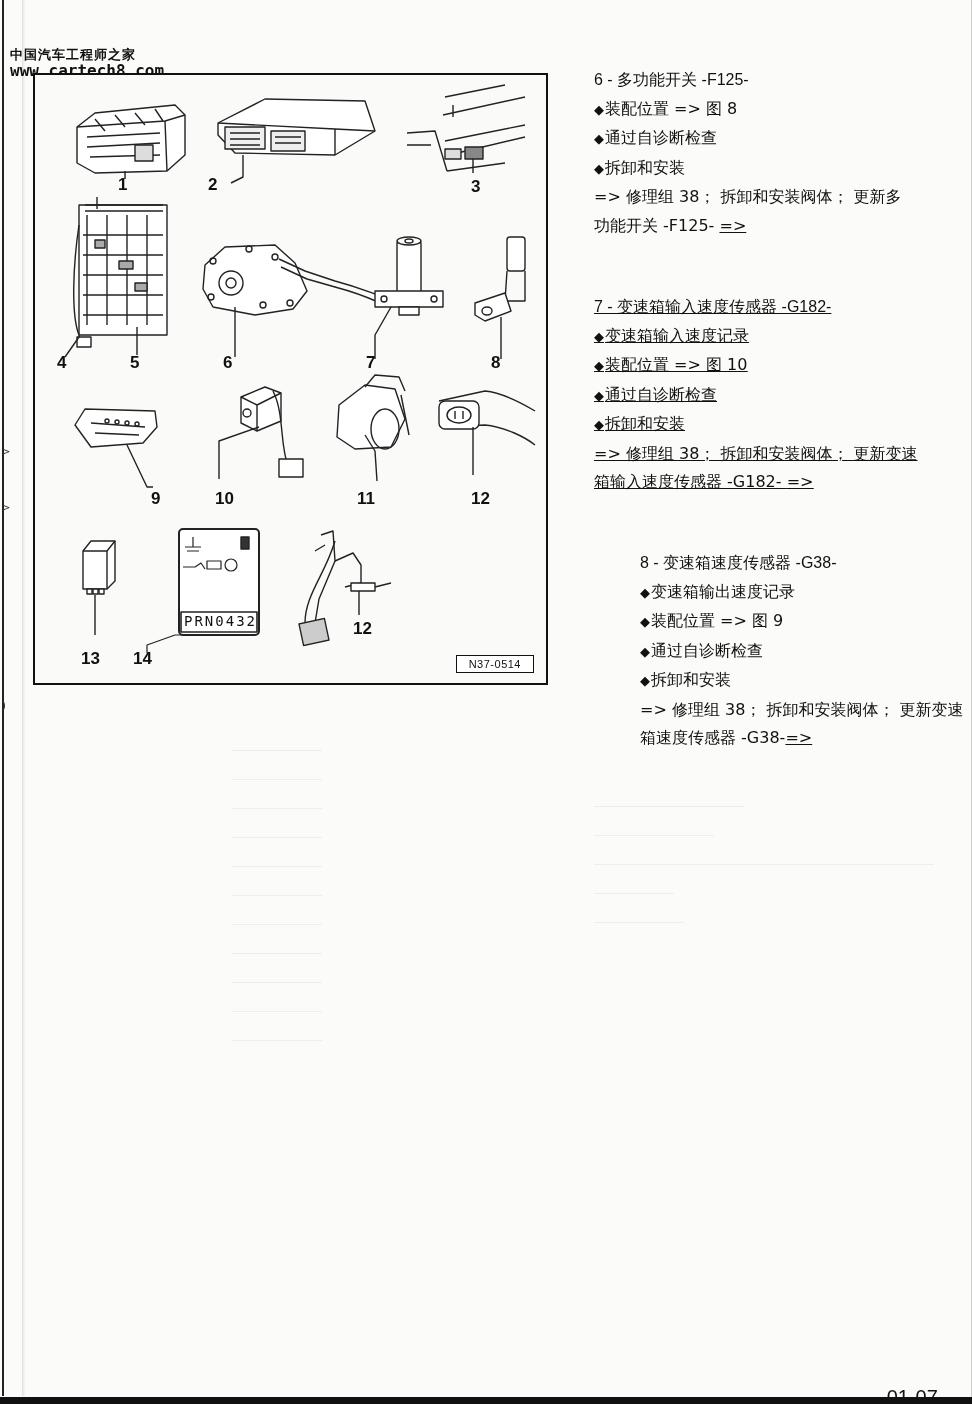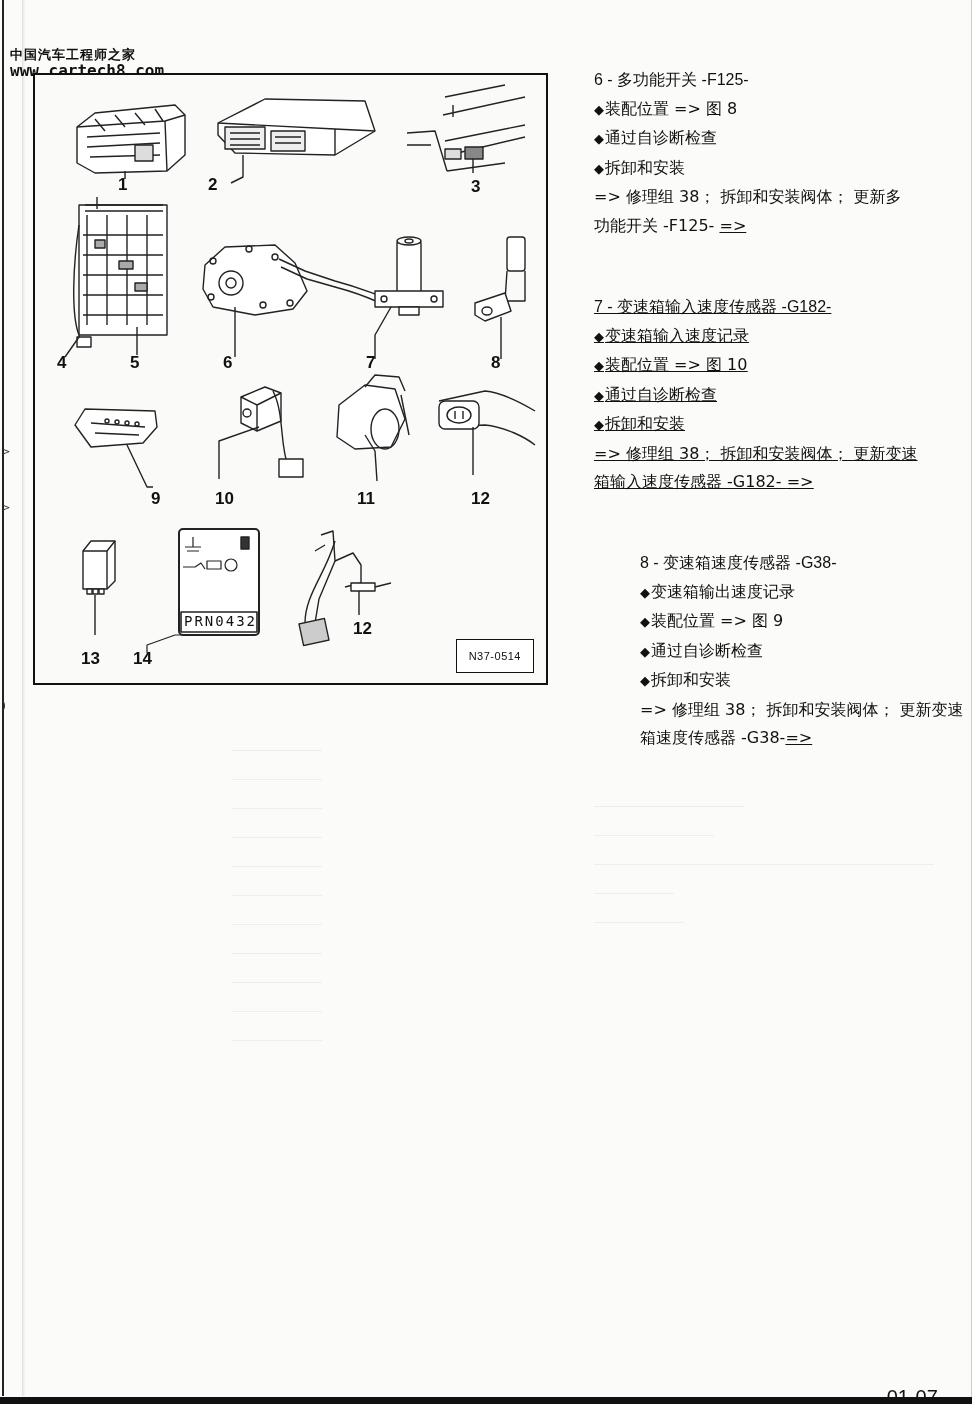--- a/index.html
+++ b/index.html
@@ -24,21 +24,21 @@
     .ghost { position: absolute; color: #e6e6e6; font-size: 15px; line-height: 28px; white-space: nowrap; }
 
     .figure {
       position: absolute; left: 33px; top: 73px; width: 515px; height: 612px;
       border: 2px solid #111; background: #fafaf8; box-sizing: border-box;
     }
     .figure svg { position: absolute; left: 0; top: 0; }
     .callout { position: absolute; font-family: "Liberation Sans", sans-serif; font-weight: bold; font-size: 17px; color: #111; }
     .fig-id {
       position: absolute; right: 12px; bottom: 10px; border: 1.5px solid #111; background: #fff;
-      font-family: "Liberation Sans", sans-serif; font-size: 11px; padding: 10px 12px; letter-spacing: 0.5px;
+      font-family: "Liberation Sans", sans-serif; font-size: 11px; padding: 2px 12px; letter-spacing: 0.5px;
     }
     .lcd-text {
       position: absolute; font-family: "DejaVu Sans Mono", monospace; font-size: 14px; letter-spacing: 2px; color: #111;
     }
 
     .section { position: absolute; left: 594px; width: 350px; font-size: 16px; line-height: 28.5px; }
     .section .line { white-space: nowrap; }
     .section .title { font-family: "Liberation Sans", "DejaVu Sans", sans-serif; }
     .bullet { font-size: 13px; margin-right: 1px; }
     .link { text-decoration: underline; }

